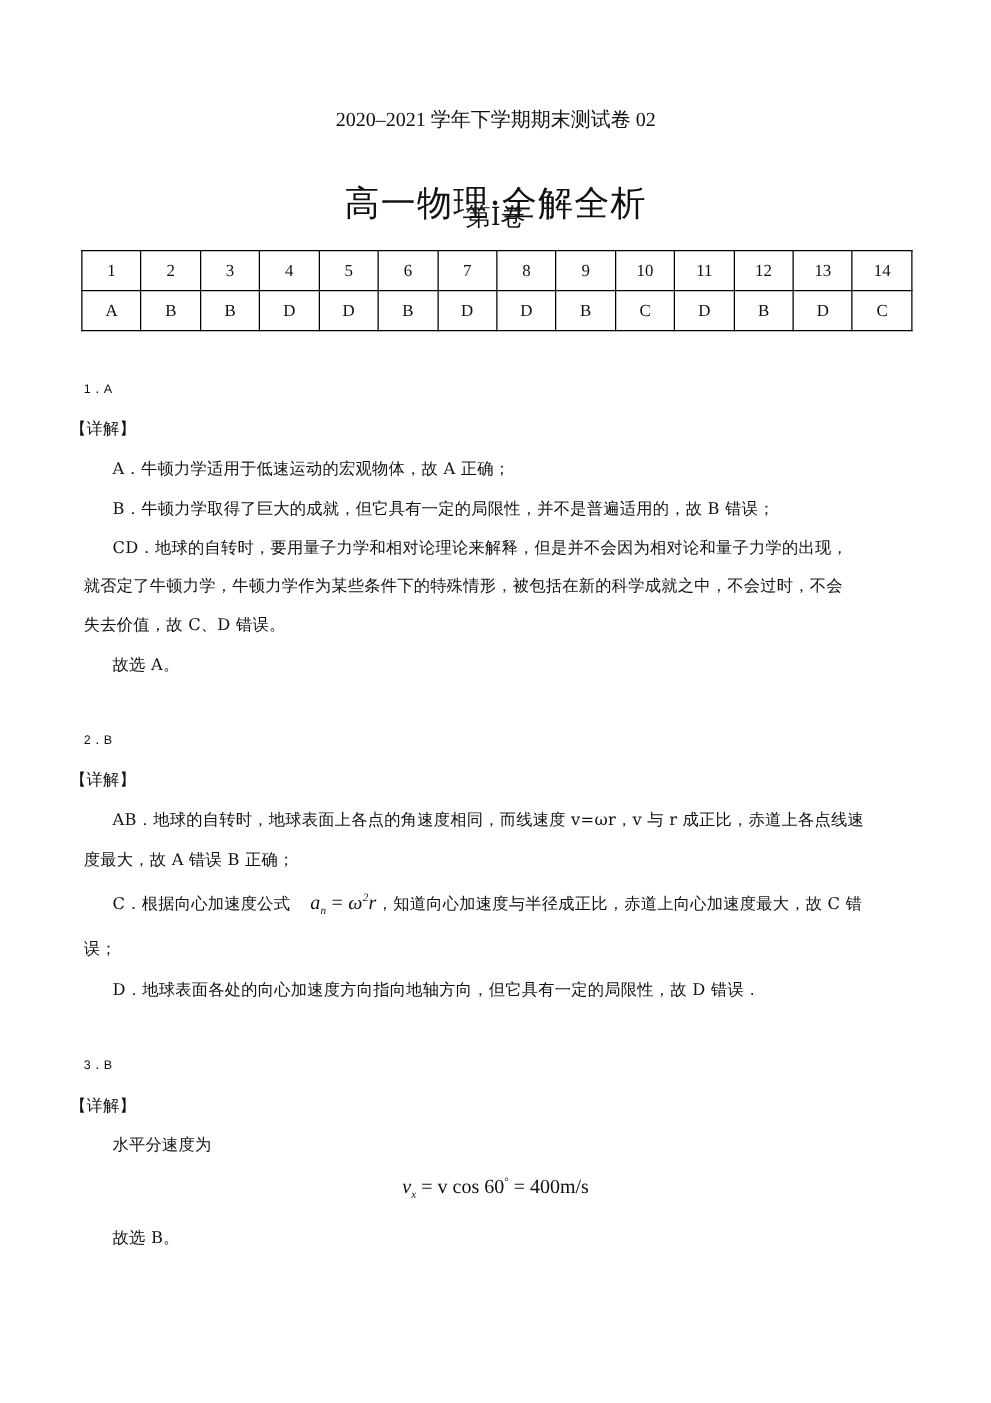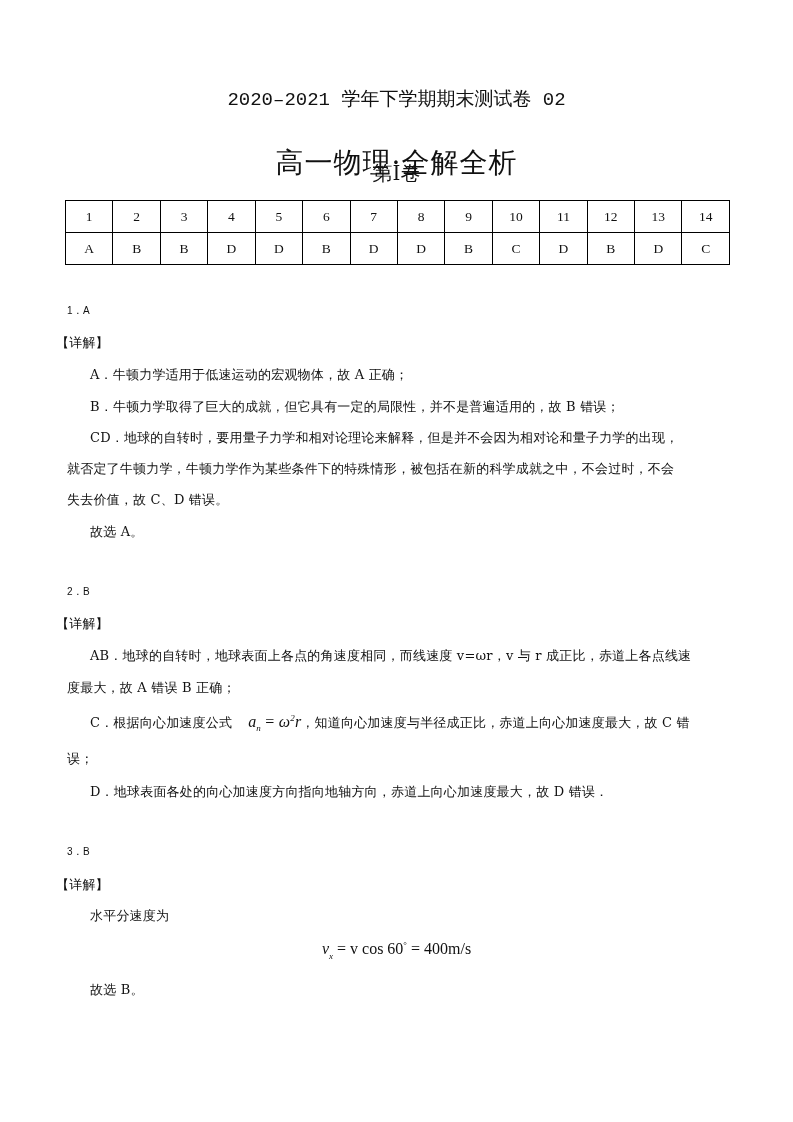--- a/index.html
+++ b/index.html
@@ -2,21 +2,21 @@
 <html><head>
 <meta charset="utf-8">
 <style>
   html, body { margin: 0; padding: 0; background: #ffffff; }
   body {
     width: 793px; height: 1122px; position: relative; overflow: hidden;
     font-family: "DejaVu Serif", "Liberation Serif", serif;
     color: #111;
   }
   .header { position: absolute; left: 0; width: 793px; text-align: center; }
-  .h-sub { top: 86px; font-size: 19px; font-family: Liberation Mono, monospace; }
+  .h-sub { top: 86px; font-size: 16px; font-family: Liberation Serif, serif; }
   .h-title { top: 120px; font-size: 28px; letter-spacing: 1px; margin-top: 24px; }
   .h-vol { top: 160px; font-size: 20px; }
   table.answers {
     position: absolute; left: 65px; top: 200px; width: 665px;
     border-collapse: collapse; table-layout: fixed;
     font-family: "Liberation Serif", serif; font-size: 13.5px;
   }
   table.answers td {
     border: 1px solid #000; height: 31px; text-align: center; vertical-align: middle; padding: 0;
   }
@@ -87,21 +87,21 @@
 <div class="line ind" style="top:523px">故选 A。</div>
 
 <div class="line num" style="top:585px">2．B</div>
 <div class="line tag" style="top:615px">【详解】</div>
 <div class="line ind" style="top:647px">AB．地球的自转时，地球表面上各点的角速度相同，而线速度 v=ωr，v 与 r 成正比，赤道上各点线速</div>
 <div class="line flush" style="top:679px">度最大，故 A 错误 B 正确；</div>
 <div class="line ind" style="top:713px">
   <span>C．根据向心加速度公式</span><span class="eq"><span>a</span><sub>n</sub><span style="font-style:normal"> = </span><span>ω</span><sup>2</sup><span>r</span></span><span>，知道向心加速度与半径成正比，赤道上向心加速度最大，故 C 错</span>
 </div>
 <div class="line flush" style="top:750px">误；</div>
-<div class="line ind" style="top:783px">D．地球表面各处的向心加速度方向指向地轴方向，赤道上向心加速度最大，故 D 错误．</div>
+<div class="line ind" style="top:783px">D．地球表面各处的向心加速度方向指向地轴方向，但它具有一定的局限性，故 D 错误．</div>
 
 <div class="line num" style="top:845px">3．B</div>
 <div class="line tag" style="top:876px">【详解】</div>
 <div class="line ind" style="top:907px">水平分速度为</div>
 <div class="eq-center">
   <i>v</i><sub><i>x</i></sub><span> = v cos 60</span><sup>°</sup><span> = 400m/s</span>
 </div>
 <div class="line ind" style="top:981px">故选 B。</div>
 
 </body></html>

